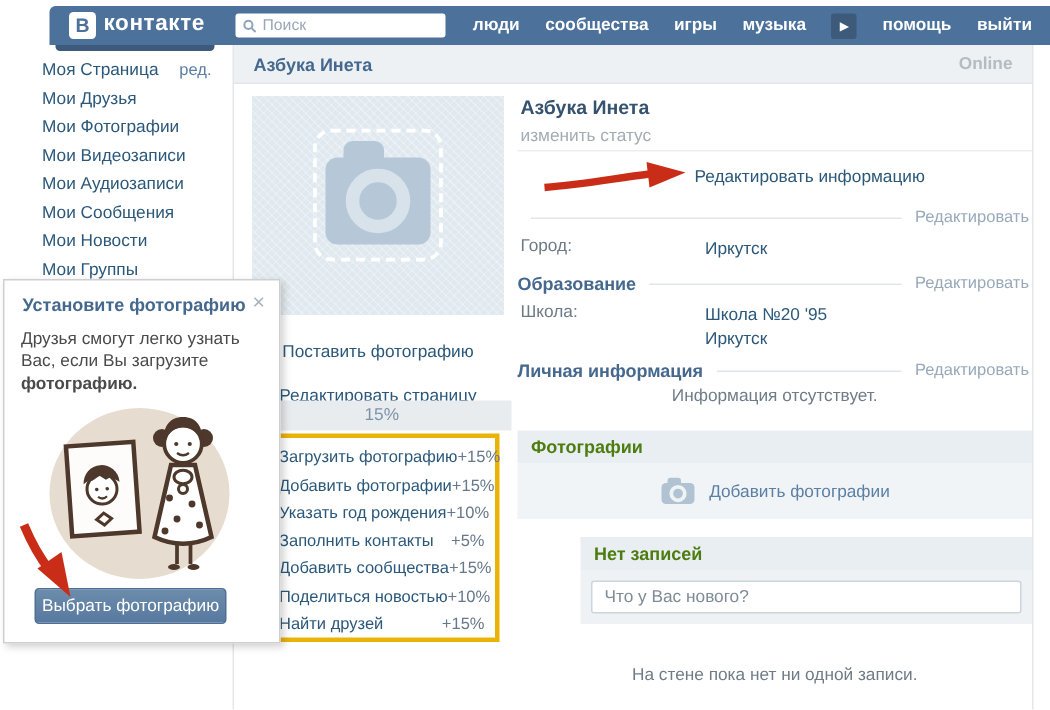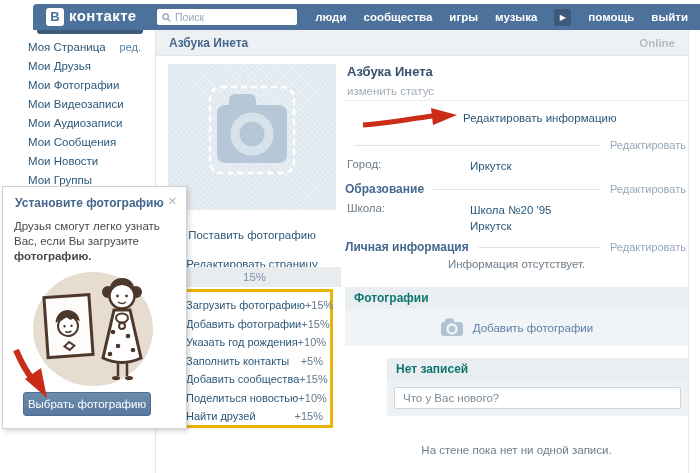--- a/index.html
+++ b/index.html
@@ -66,21 +66,21 @@
   .edit-info-link { position:absolute; top:56px; left:118px; font-size:11.5px; }
   .section-head { position:absolute; left:0; width:343px; display:flex; align-items:center; }
   .sec-title { font-weight:bold; font-size:12px; color:#45688e; white-space:nowrap; }
   .sec-rule { flex:1; height:1px; background:#dfe5ea; margin:0 9px; }
   .sec-edit { color:#98a9bb; font-size:11px; cursor:pointer; white-space:nowrap; padding-right:2px; }
   .info-label { position:absolute; left:2px; color:#6d7b87; font-size:11.5px; }
   .info-value { position:absolute; left:125px; font-size:11.5px; line-height:16px; }
   .center-note { position:absolute; left:0; width:100%; text-align:center; color:#6f7c88; font-size:11.5px; }
   .block { position:absolute; left:0; width:343px; }
   .block-head { height:22px; background:#e9eef3; line-height:22px; padding-left:9px;
-    font-weight:bold; font-size:12px; color:#0f766e; }
+    font-weight:bold; font-size:12px; color:#4d7c0f; }
   .photos-body { height:37px; background:#f0f4f7; display:flex; align-items:center; justify-content:center; gap:9px; cursor:pointer; }
   .photos-body .lnk { color:#5b7fa5; font-size:11.5px; }
   .wall-body { background:#eef2f5; padding:7px; }
   .wall-input { width:100%; height:22px; background:#fff; border:1px solid #ccd5dc; border-radius:2px;
     padding:0 8px; font-size:11.5px; color:#454545; outline:none;
     font-family:"Liberation Sans","DejaVu Sans",sans-serif; }
   .wall-input::placeholder { color:#7e8b96; }
   .wall-empty { position:absolute; top:388px; }
 
   

